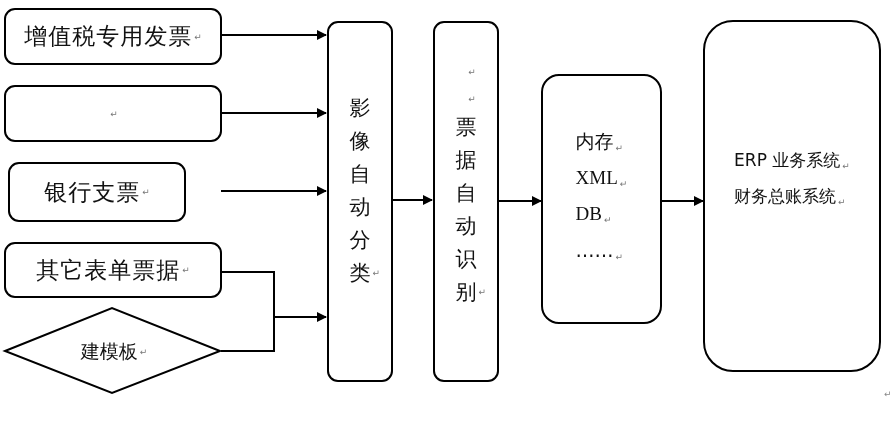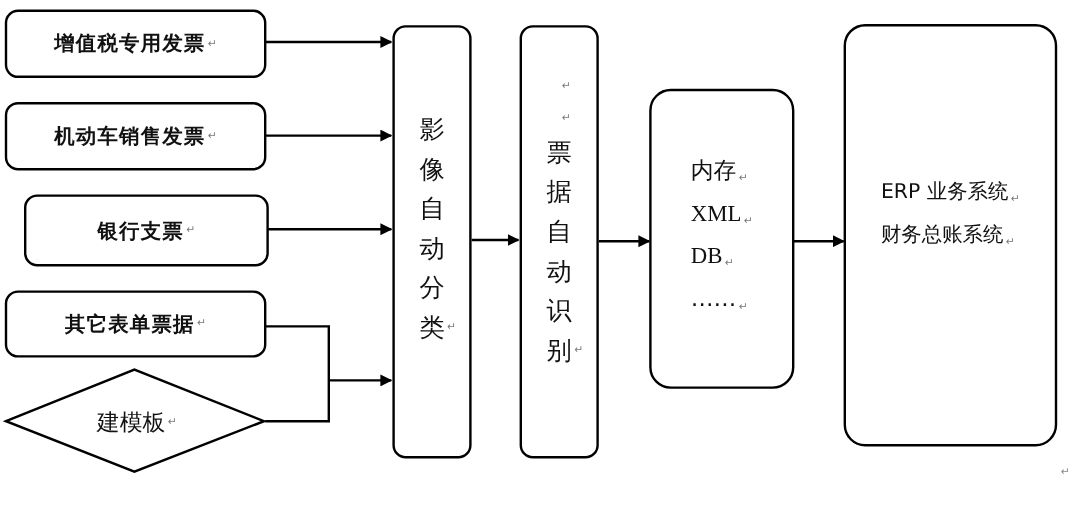--- a/index.html
+++ b/index.html
@@ -2,21 +2,21 @@
 <html><head>
 <meta charset="utf-8">
 <style>
   html, body { margin: 0; padding: 0; background: #ffffff; }
   body { width: 894px; height: 425px; position: relative; overflow: hidden;
          font-family: "DejaVu Sans", "Liberation Sans", sans-serif; color: #111; }
   svg.wires { position: absolute; left: 0; top: 0; }
   .box { position: absolute; box-sizing: border-box; border: 2px solid #000;
          border-radius: 11px; background: #fff; display: flex; align-items: center;
          justify-content: center; }
-  .lbl { font-size: 17px; letter-spacing: 1px; white-space: nowrap; font-weight: bold; }
+  .lbl { font-size: 23px; letter-spacing: 1px; white-space: nowrap; }
   .pm { font-size: 9px; color: #777; margin-left: 2px; vertical-align: -3px; }
   .vtext { display: flex; flex-direction: column; align-items: center; font-size: 21px; line-height: 33px; }
   .vtext span.ch { display: block; }
   .stack { display: flex; flex-direction: column; align-items: flex-start; font-size: 19px; line-height: 30px; }
   .erp { display: flex; flex-direction: column; align-items: flex-start; font-size: 17px; line-height: 30px; }
   .diamond-label { position: absolute; left: 0; top: 0; width: 220px; height: 88px;
                    display: flex; align-items: center; justify-content: center; font-size: 19px; }
   .stray { position: absolute; font-size: 9px; color: #888; }
 </style>
 </head>
@@ -38,24 +38,23 @@
   <line x1="661" y1="201" x2="703" y2="201" stroke="#000" stroke-width="2" marker-end="url(#arr)"></line>
 
   <polygon points="5,351 112,308 220,351 112,393" fill="#fff" stroke="#000" stroke-width="2"></polygon>
 </svg>
 
 <div class="box" style="left:4px;top:8px;width:218px;height:57px;">
   <span class="lbl">增值税专用发票</span>
     <span class="pm">↵</span>
 </div>
 <div class="box" style="left:4px;top:85px;width:218px;height:57px;">
-  <span class="lbl">机动车销售发票</span>
     <span class="pm">↵</span>
 </div>
-<div class="box" style="left:20px;top:162px;width:204px;height:60px;">
+<div class="box" style="left:8px;top:162px;width:178px;height:60px;">
   <span class="lbl">银行支票</span>
     <span class="pm">↵</span>
 </div>
 <div class="box" style="left:4px;top:242px;width:218px;height:56px;text-align:center;">
   <span class="lbl">其它表单票据</span>
     <span class="pm">↵</span>
 </div>
 
 <div style="position:absolute;left:4px;top:308px;width:220px;height:88px;">
   <div class="diamond-label">
@@ -90,20 +89,20 @@
 
 <div class="box" style="left:541px;top:74px;width:121px;height:250px;border-radius:18px;">
   <div class="stack">
     <span><span>内存</span><span class="pm">↵</span></span>
     <span style="font-family:Liberation Serif, serif;"><span>XML</span><span class="pm">↵</span></span>
     <span style="font-family:Liberation Serif, serif;"><span>DB</span><span class="pm">↵</span></span>
     <span><span>……</span><span class="pm">↵</span></span>
   </div>
 </div>
 
-<div class="box" style="left:703px;top:20px;width:178px;height:352px;border-radius:18px;">
+<div class="box" style="left:703px;top:20px;width:178px;height:352px;border-radius:30px;">
   <div class="erp" style="margin-top:-30px;">
     <span><span>ERP 业务系统</span><span class="pm">↵</span></span>
     <span><span>财务总账系统</span><span class="pm">↵</span></span>
   </div>
 </div>
 
 <span class="stray" style="left:884px;top:389px;">↵</span>
 
 </body></html>

